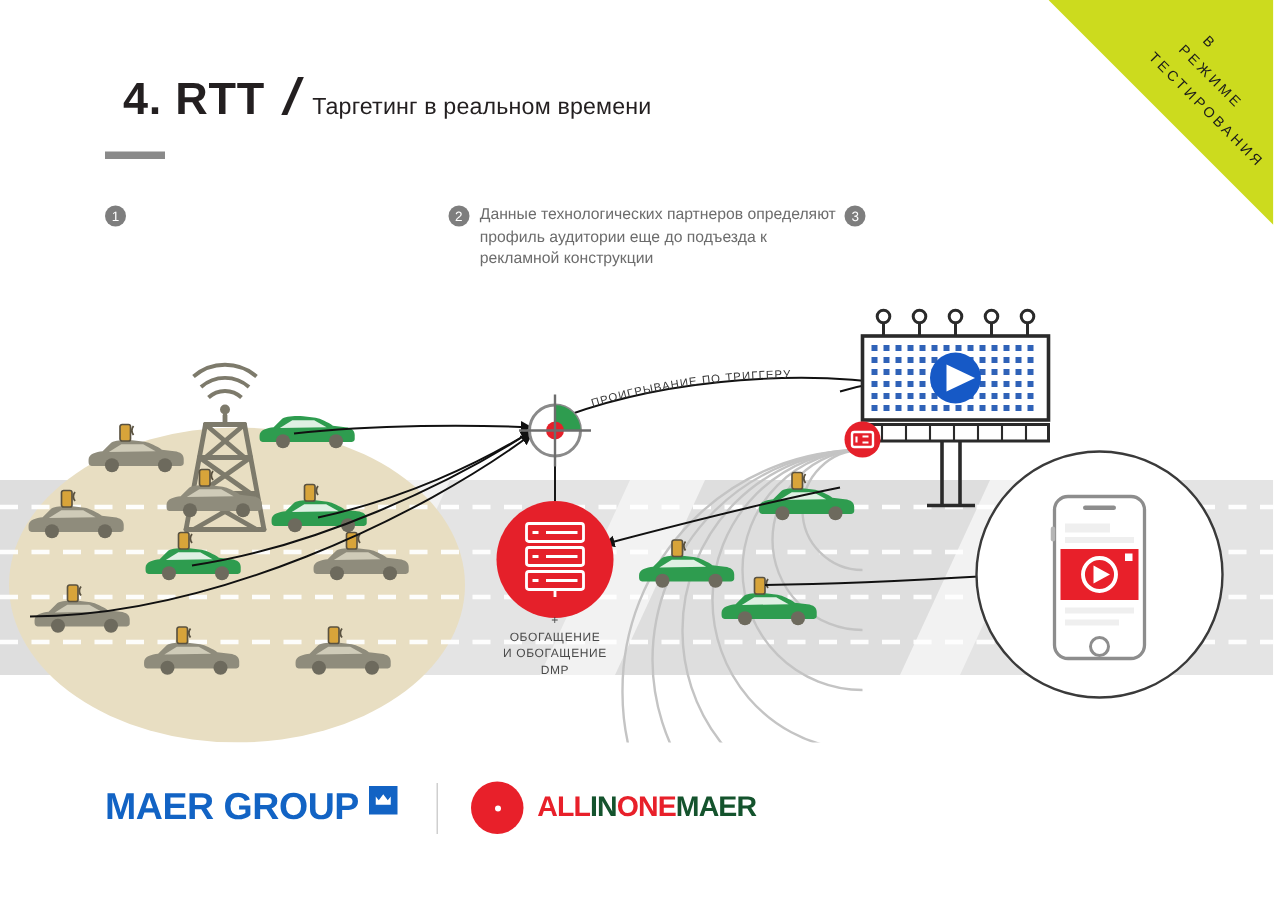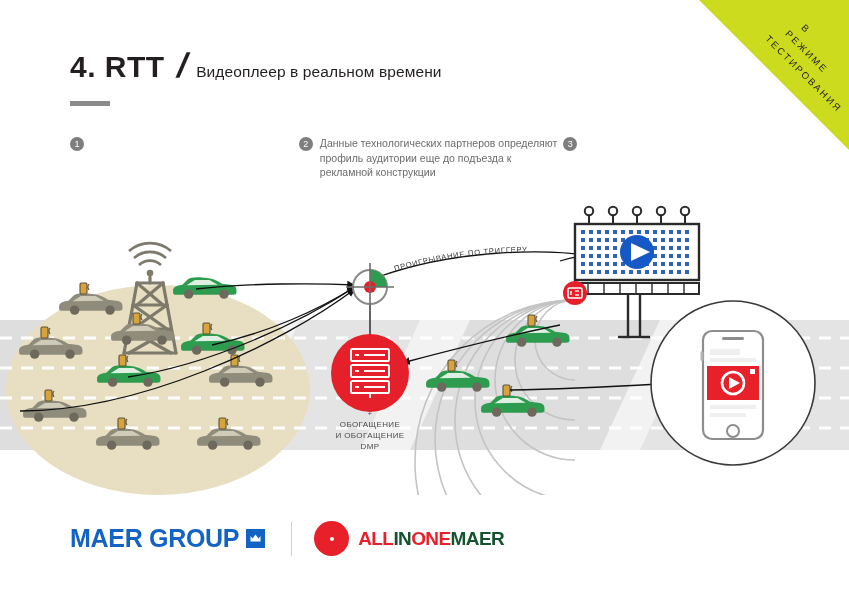--- a/index.html
+++ b/index.html
@@ -21,21 +21,21 @@
     transform-origin:left top;
     font-size:9.5px;letter-spacing:2.2px;color:#1b1b1b;
     font-weight:400;white-space:nowrap;
   }
   .rt1{left:108px;top:22px;transform:rotate(45deg);}
   .rt2{left:92px;top:28px;transform:rotate(45deg);}
   .rt3{left:72px;top:33px;transform:rotate(45deg);}
 
   
   .header{position:absolute;left:70px;top:46px;}
-  .title-row{display:flex;align-items:baseline;}
+  .title-row{display:flex;align-items:baseline;margin-left:12px;}
   .title-main{font-size:30px;font-weight:700;color:#231f20;letter-spacing:.5px;}
   .title-slash{font-size:34px;font-weight:700;color:#231f20;
     transform:skewX(-14deg);margin:0 9px 0 13px;}
   .title-sub{font-size:15.5px;color:#231f20;font-weight:400;letter-spacing:.1px;}
   .title-rule{width:40px;height:5px;background:#8a8a8a;margin-top:16px;}
 
   
   .bullets{position:absolute;left:70px;top:136px;width:720px;display:flex;}
   .bullet{display:flex;align-items:flex-start;}
   .b1{width:232px;}
@@ -79,21 +79,21 @@
       <span class="rt1">В</span>
       <span class="rt2">РЕЖИМЕ</span>
       <span class="rt3">ТЕСТИРОВАНИЯ</span>
     </div>
   </div>
 
   <div class="header">
     <div class="title-row">
       <span class="title-main">4. RTT</span>
       <span class="title-slash">/</span>
-      <span class="title-sub">Видеоплеер в реальном времени</span>
+      <span class="title-sub">Таргетинг в реальном времени</span>
     </div>
     <div class="title-rule"></div>
   </div>
 
   <div class="bullets">
     <div class="bullet b1">
       <div class="bnum">1</div>
     </div>
     <div class="bullet b2">
       <div class="bnum">2</div>
@@ -518,21 +518,21 @@
     
     <div class="scene-label" style="left:295px;top:203px;width:150px;line-height:11px;">
       <div>+</div>
       <div>ОБОГАЩЕНИЕ</div>
       <div>И ОБОГАЩЕНИЕ</div>
       <div>DMP</div>
     </div>
   </div>
 
   <div class="footer">
-    <div style="display:flex;align-items:center;">
+    <div style="display:flex;">
       <span class="maer">MAER GROUP</span>
       <span class="crownbox">
         <svg width="13" height="13" viewBox="0 0 13 13">
           <path d="M1.5,4 L3.5,6.5 L6.5,2.5 L9.5,6.5 L11.5,4 L11.5,9.5 L1.5,9.5 Z" fill="#ffffff"></path>
         </svg>
       </span>
     </div>
     <div class="divider"></div>
     <div style="display:flex;align-items:center;">
       <span class="aiom-dot"></span>

